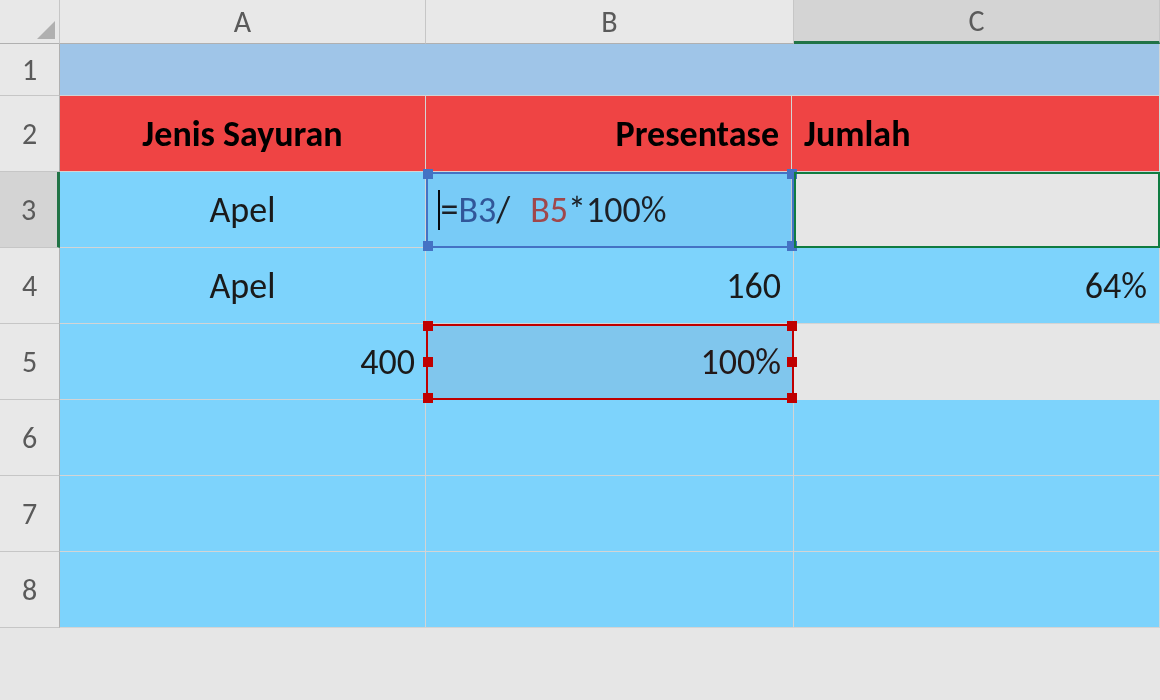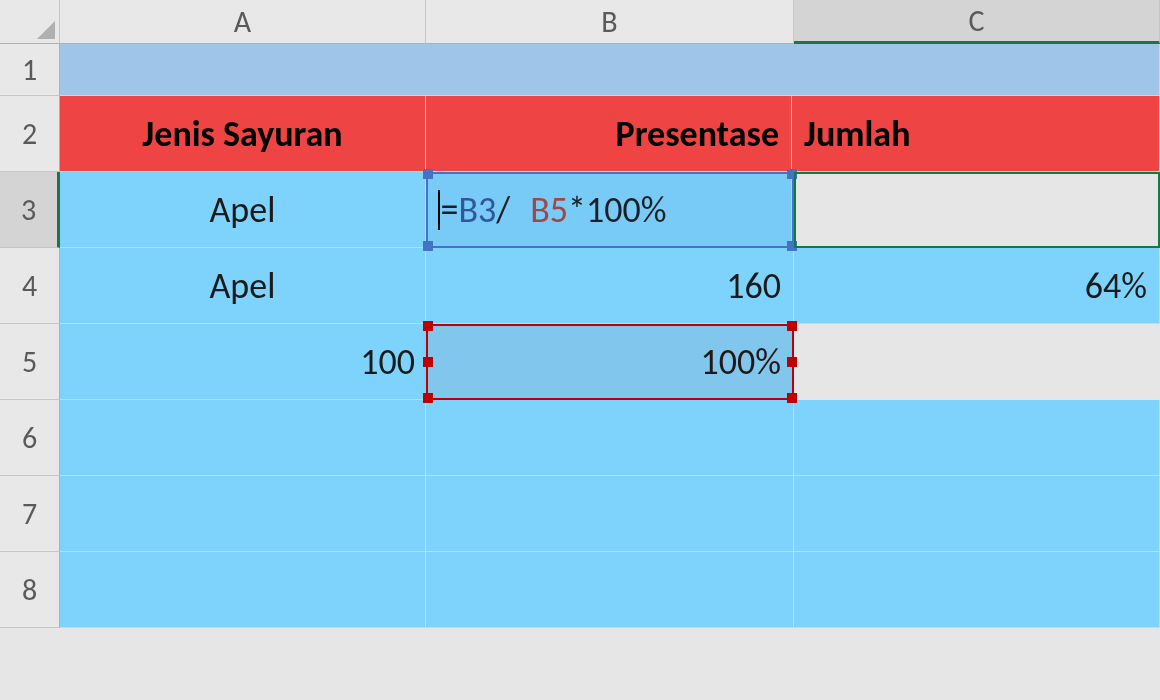--- a/index.html
+++ b/index.html
@@ -222,21 +222,21 @@
       </div>
     </div>
 
     <div class="row">
       <div class="cell cA">Apel</div>
       <div class="cell cB">160</div>
       <div class="cell cC">64%</div>
     </div>
 
     <div class="row">
-      <div class="cell cB">100</div>
+      <div class="cell cB">400</div>
       <div class="cell cC">100%</div>
     </div>
 
     <div class="row">
       <div class="cell cA"></div>
       <div class="cell cB"></div>
       <div class="cell cC"></div>
     </div>
 
     <div class="row">

